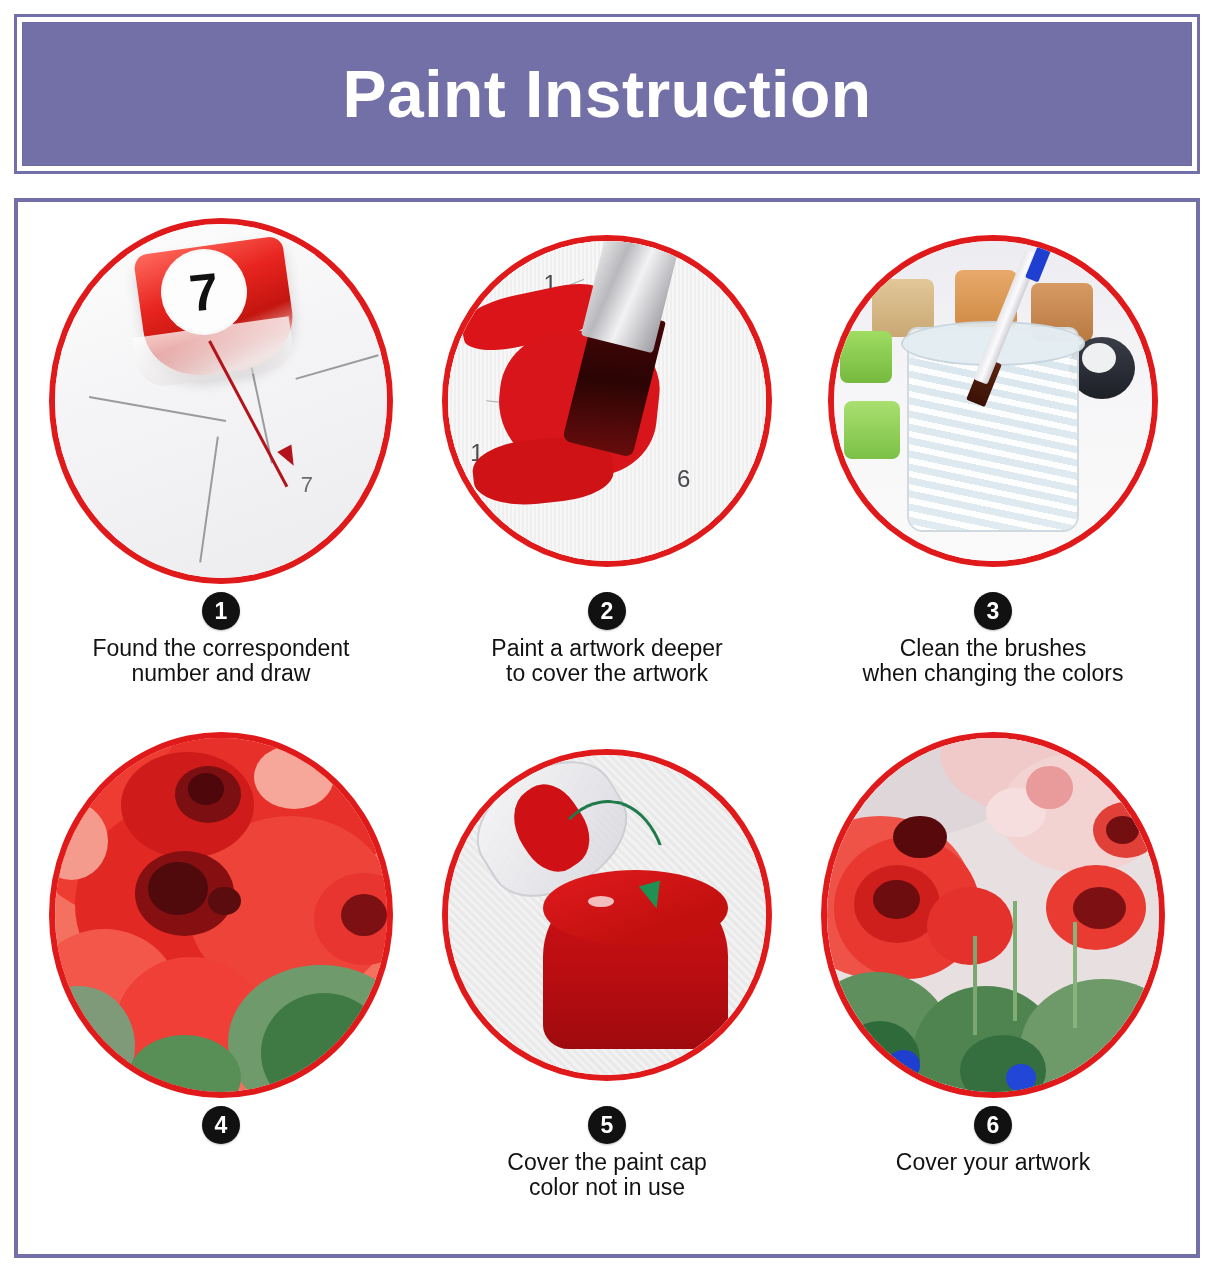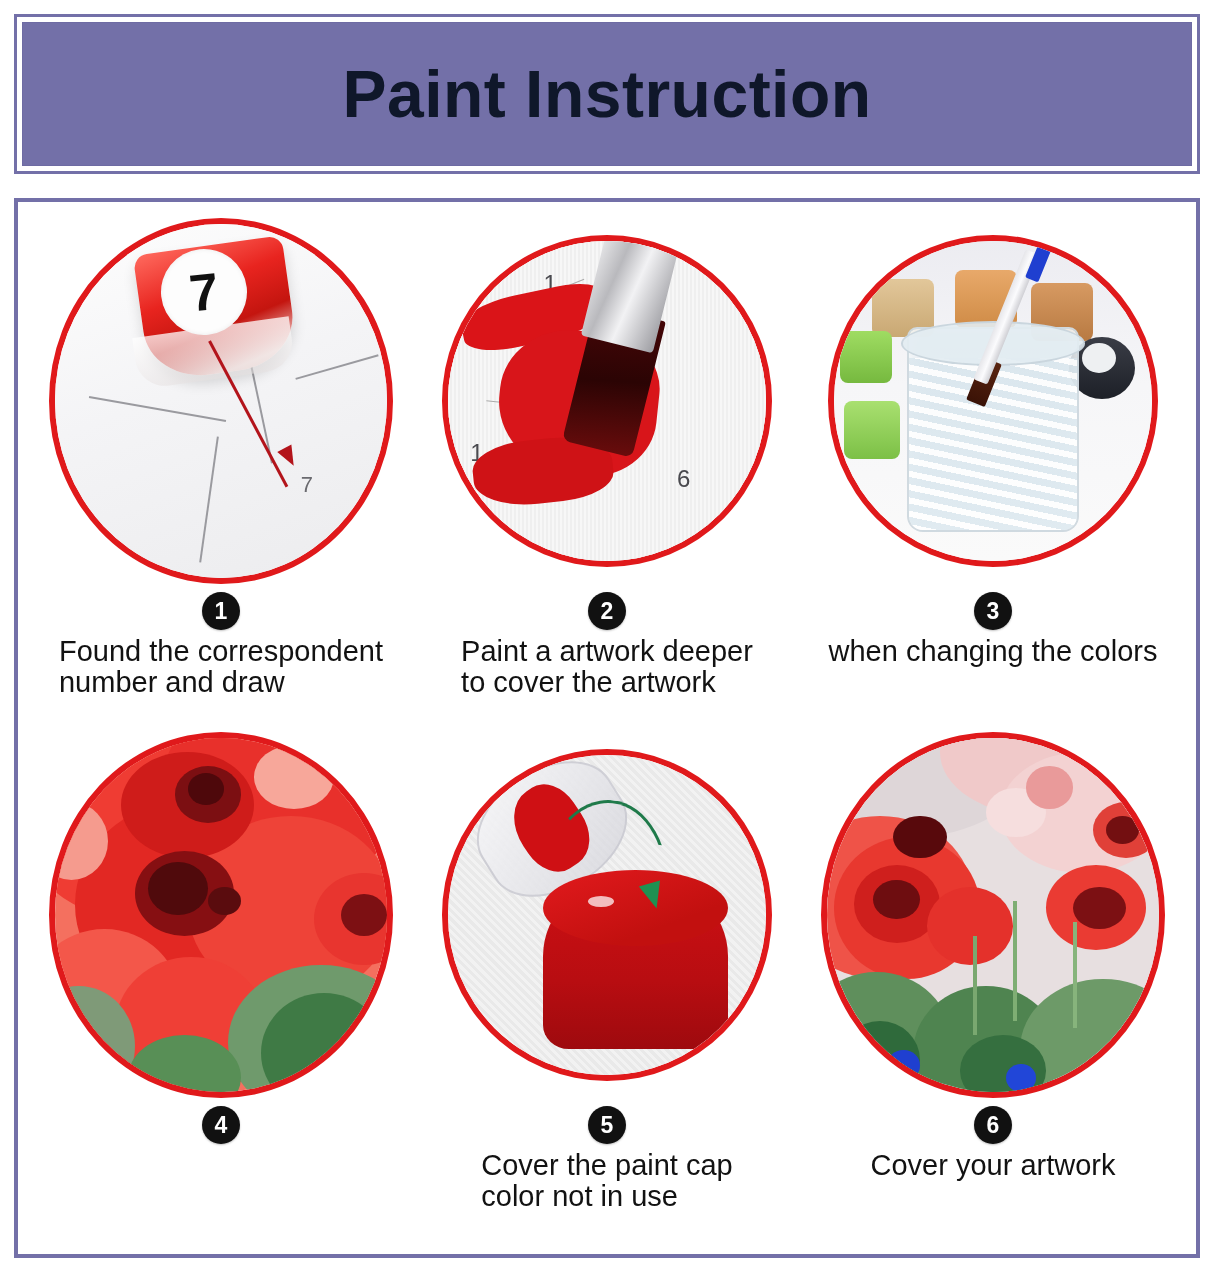--- a/index.html
+++ b/index.html
@@ -31,21 +31,21 @@
   .header-inner {
     width: 100%;
     height: 100%;
     background: #7370a8;
     border: 1px solid #6e6ba3;
     display: flex;
     align-items: center;
     justify-content: center;
   }
   .header-title {
-    color: #0f172a;
+    color: #ffffff;
     font-size: 66px;
     font-weight: bold;
     letter-spacing: 0.5px;
     font-family: "Liberation Sans", sans-serif;
     line-height: 1;
   }
 
   
   .main-panel {
     position: relative;
@@ -200,22 +200,23 @@
     width: 38px; height: 38px; border-radius: 50%;
     background: #111111;
     color: #ffffff;
     display: flex; align-items: center; justify-content: center;
     font-size: 23px; font-weight: bold;
     margin-top: 6px;
     box-shadow: 0 1px 2px rgba(0,0,0,0.25);
   }
   .caption {
     margin-top: 6px;
+    text-align: center;
     color: #121212;
-    font-size: 29px;
+    font-size: 23px;
     line-height: 1.08;
     max-width: 380px;
     font-family: "Liberation Sans", sans-serif;
   }
   .caption span { display: block; }
 </style>
 </head>
 <body>
 
 <div class="page">
@@ -301,20 +302,21 @@
               </div>
               <div class="s3-ellipse"></div>
               <div class="s3-tip"></div>
               <div class="s3-handle"></div>
               <div class="s3-blue"></div>
             </div>
           </div>
         </div>
         <div class="badge">3</div>
         <div class="caption">
+          <span>Clean the brushes</span>
           <span>when changing the colors</span>
         </div>
       </div>
 
       <div class="step">
         <div class="photo-wrap">
           <div class="photo">
             <div class="scene art">
               <div style="position:absolute;inset:0;background:#f4705f;"></div>
               <div class="blob" style="left:-12%;top:-10%;width:78%;height:62%;background:#ef3c33;"></div>

